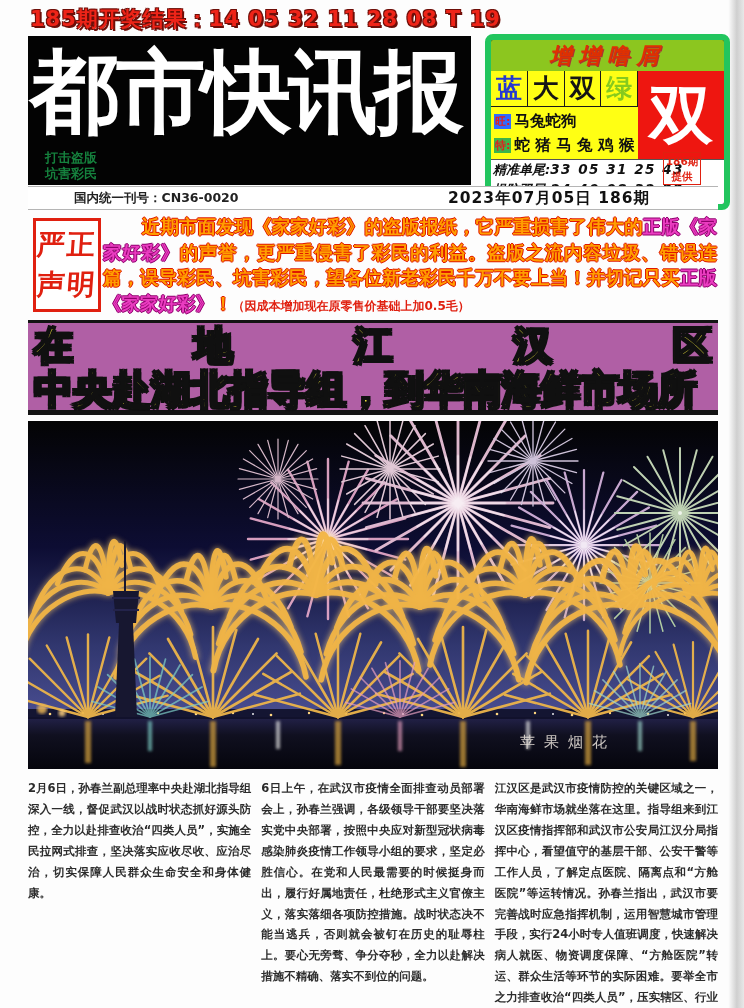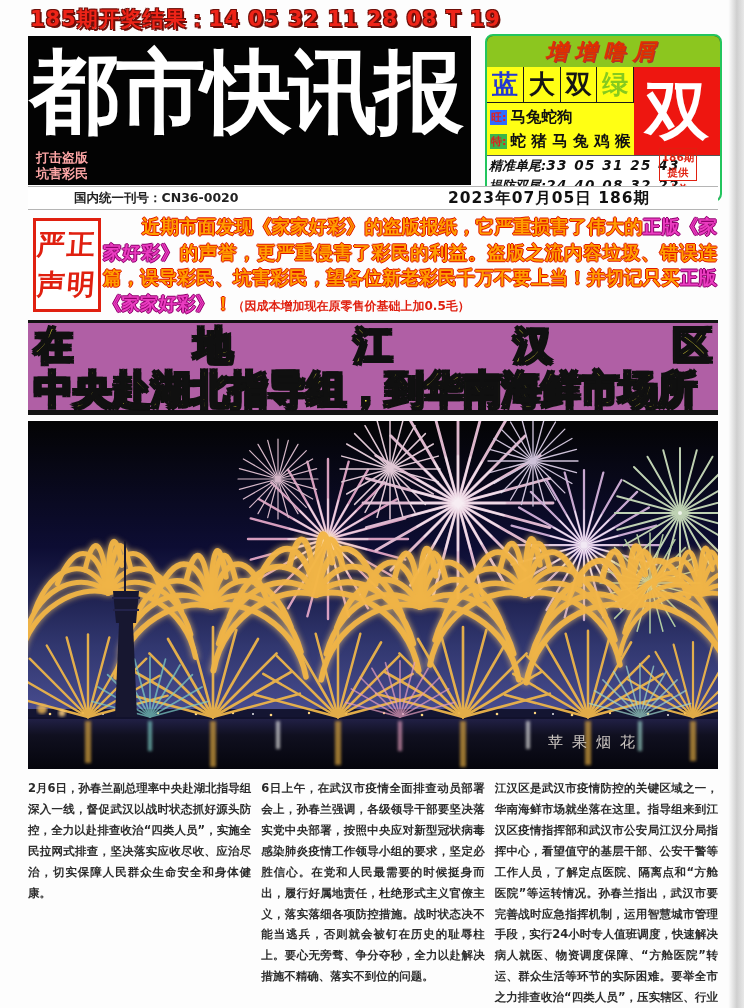--- a/index.html
+++ b/index.html
@@ -10,24 +10,24 @@
 
   
   .top-banner{position:absolute;left:30px;top:5px;font-size:21px;font-weight:900;color:#ee2418;
     letter-spacing:1px;
     text-shadow:2px 2px 0 #6e0e08,-1px -1px 0 #6e0e08,1px -1px 0 #6e0e08,-1px 1px 0 #6e0e08;}
 
   
   .masthead{position:absolute;left:28px;top:36px;width:443px;height:149px;background:#030303;}
   .masthead-title{position:absolute;left:2px;top:6px;width:453px;color:#fff;font-weight:900;
     font-size:90px;line-height:1.1;letter-spacing:-3px;white-space:nowrap;transform:scaleX(.99);transform-origin:left;}
-  .masthead-slogan{position:absolute;left:8px;bottom:3px;color:#fca5a5;font-size:13px;font-weight:800;line-height:1.25;}
-
-  
-  .pred{position:absolute;left:485px;top:34px;width:233px;height:164px;border:2px solid #22c55e;
+  .masthead-slogan{position:absolute;left:17px;bottom:3px;color:#15803d;font-size:13px;font-weight:800;line-height:1.25;}
+
+  
+  .pred{position:absolute;left:485px;top:34px;width:233px;height:164px;border:6px solid #22c55e;
     border-radius:8px;overflow:hidden;display:flex;flex-direction:column;background:#0f172a;}
   .pred-head{height:32px;background:#8cc61f;color:#e03000;font-size:22px;font-weight:900;font-style:italic;
     display:flex;align-items:center;justify-content:center;letter-spacing:7px;
     text-shadow:1px 1px 0 #a33;}
   .pred-mid{display:flex;height:88px;}
   .pred-mid-left{width:147px;display:flex;flex-direction:column;}
   .cells{display:flex;height:38px;}
   .cell{flex:1;background:#ffff14;border-right:1px solid #1a1a1a;border-bottom:1px solid #1a1a1a;
     display:flex;align-items:center;justify-content:center;font-size:26px;font-weight:900;}
   .c0{color:#2438d2;} .c1{color:#151515;} .c2{color:#151515;} .c3{color:#86ca1e;}
@@ -68,21 +68,21 @@
   
   .headline{position:absolute;left:28px;top:320px;width:690px;height:95px;background:#b05fa5;
     border-top:3px solid #141414;border-bottom:5px solid #141414;box-sizing:border-box;padding:1px 6px 0 6px;}
   .hl{font-size:39px;font-weight:900;color:#f8ef3c;line-height:44px;white-space:nowrap;
     -webkit-text-stroke:1.6px #101010;
     text-shadow:2px 2px 0 #101010,-2px -2px 0 #101010,2px -2px 0 #101010,-2px 2px 0 #101010;}
   .hl2{white-space:normal;text-align:justify;text-align-last:justify;}
 
   
   .photo{position:absolute;left:28px;top:421px;width:690px;height:348px;background:#05050a;overflow:hidden;}
-  .caption{position:absolute;left:520px;top:312px;color:#efe8e0;font-size:15px;letter-spacing:9px;
+  .caption{position:absolute;left:492px;top:312px;color:#efe8e0;font-size:15px;letter-spacing:9px;
     font-family:"DejaVu Serif","Liberation Serif",serif;opacity:.85;white-space:nowrap;}
 
   
   .articles{position:absolute;left:28px;top:778px;width:690px;display:flex;gap:10px;}
   .col{flex:1;font-size:11.5px;line-height:1.82;font-weight:600;color:#2c2c2c;text-align:justify;}
 </style>
 </head>
 <body>
 
 <div id="page">

